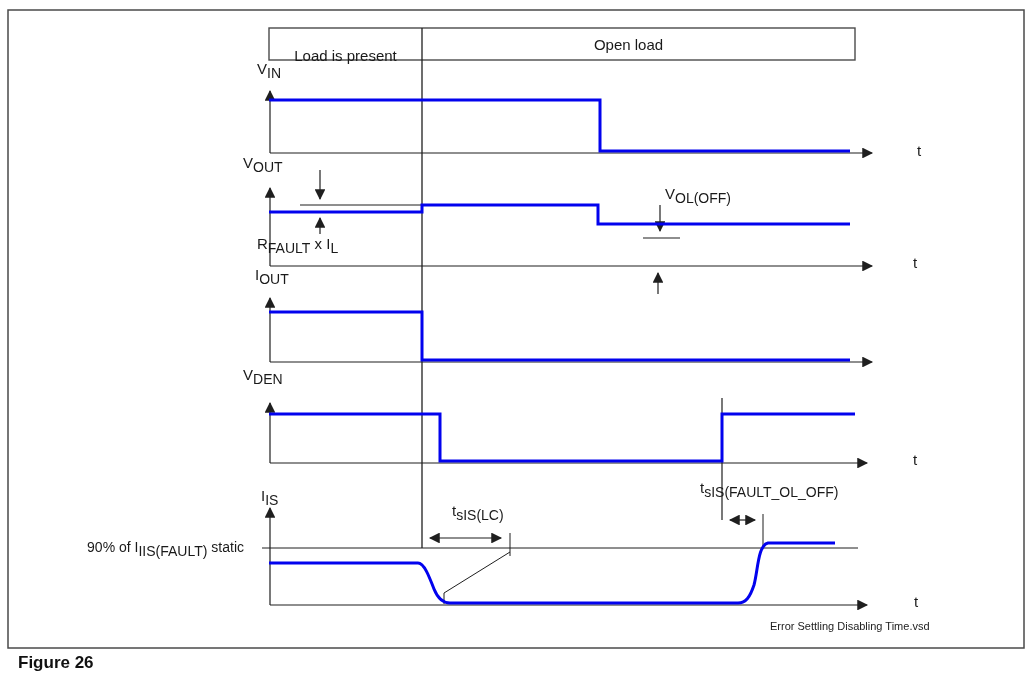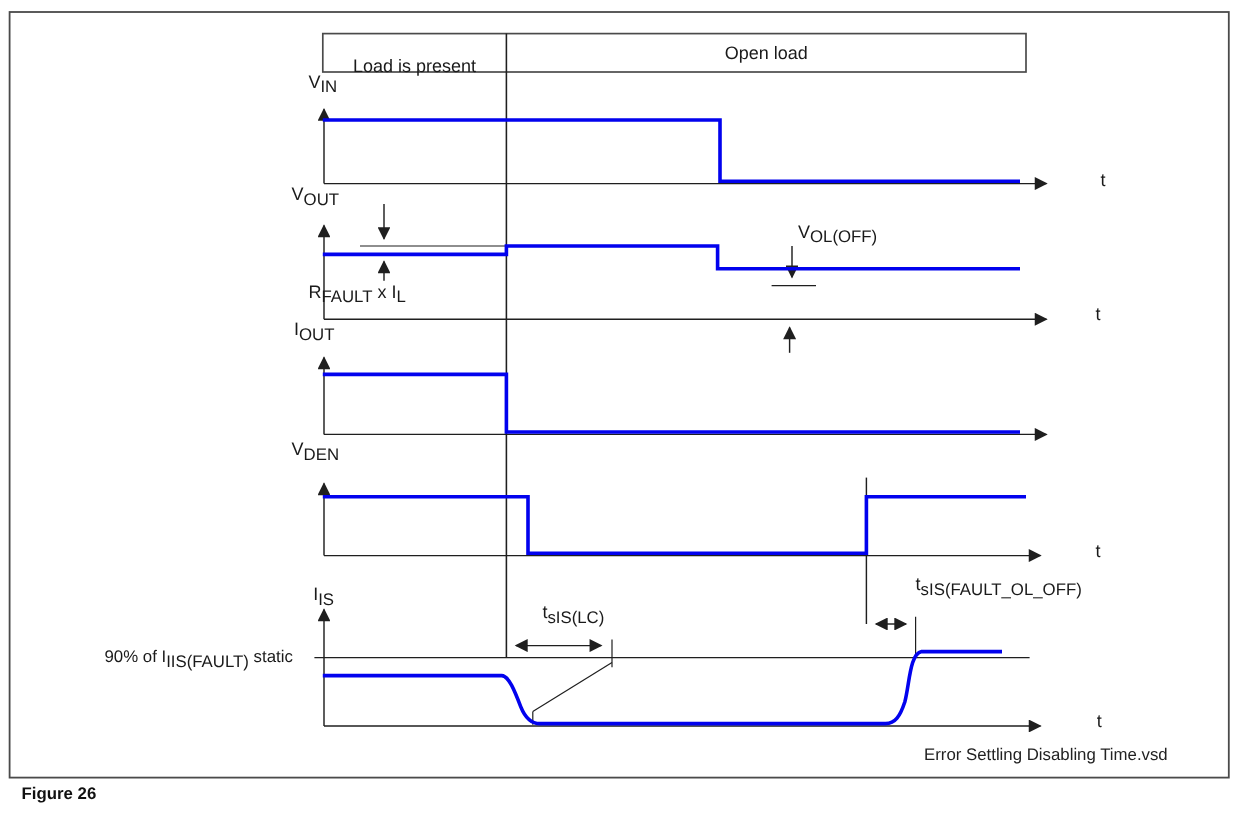--- a/index.html
+++ b/index.html
@@ -3,22 +3,22 @@
 <meta charset="utf-8">
 <style>
   html,body{margin:0;padding:0;background:#ffffff;}
   .stage{position:relative;width:1036px;height:684px;background:#ffffff;
          font-family:"Liberation Sans", sans-serif;color:#1a1a1a;overflow:hidden;}
   .stage svg{position:absolute;left:0;top:0;}
   .lbl{position:absolute;font-size:15px;line-height:1.1;white-space:nowrap;}
   .lbl sub{font-size:14px;line-height:1;margin-top:19px;}
   .boxlbl{position:absolute;display:flex;align-items:center;justify-content:center;
           font-size:15px;}
-  .small-note{position:absolute;font-size:14px;color:#222;}
-  .caption{position:absolute;font-weight:bold;font-size:14px;color:#111;}
+  .small-note{position:absolute;font-size:11px;color:#222;}
+  .caption{position:absolute;font-weight:bold;font-size:17px;color:#111;}
   .watermark{position:absolute;font-size:15px;color:#dcdcdc;}
   .ninety{font-size:14px;text-align:right;}
 </style>
 </head>
 <body>
 
 <div class="stage">
 
   <svg width="1036" height="684" viewBox="0 0 1036 684">
     <defs>
@@ -66,31 +66,31 @@
     <path d="M269,212 H422 V205 H598 V224 H850" fill="none" stroke="#0202ee" stroke-width="3"></path>
     <path d="M269,312 H422 V360 H850" fill="none" stroke="#0202ee" stroke-width="3"></path>
     <path d="M269,414 H440 V461 H722 V414 H855" fill="none" stroke="#0202ee" stroke-width="3"></path>
     <path d="M269,563 H418 C424,563 429,576 434,589 C438,599 443,603 450,603 H738
              C746,603 750,597 754,585 C758,570 758,545 768,543 H835" fill="none" stroke="#0202ee" stroke-width="3"></path>
   </svg>
 
   <div class="boxlbl" style="left:269px;top:28px;width:153px;height:36px;align-items:flex-end;">
     <span>Load is present</span>
   </div>
-  <div class="boxlbl" style="left:422px;top:28px;width:433px;height:32px;">
+  <div class="boxlbl" style="left:412px;top:28px;width:433px;height:32px;">
     <span>Open load</span>
   </div>
 
   <div class="lbl" style="left:257px;top:61px;">
     <span>V</span><sub>IN</sub>
   </div>
   <div class="lbl" style="left:243px;top:155px;">
     <span>V</span><sub>OUT</sub>
   </div>
-  <div class="lbl" style="left:245px;top:267px;">
+  <div class="lbl" style="left:255px;top:267px;">
     <span>I</span><sub>OUT</sub>
   </div>
   <div class="lbl" style="left:243px;top:367px;text-align:right;">
     <span>V</span><sub>DEN</sub>
   </div>
   <div class="lbl" style="left:261px;top:488px;">
     <span>I</span><sub>IS</sub>
   </div>
 
   <div class="lbl" style="left:257px;top:236px;">
@@ -98,21 +98,21 @@
   </div>
   <div class="lbl" style="left:665px;top:186px;">
     <span>V</span><sub>OL(OFF)</sub>
   </div>
   <div class="lbl ninety" style="left:84px;top:540px;width:160px;">
     <span>90% of I</span><sub>IIS(FAULT)</sub><span> static</span>
   </div>
   <div class="lbl" style="left:452px;top:503px;">
     <span>t</span><sub>sIS(LC)</sub>
   </div>
-  <div class="lbl" style="left:763px;top:480px;">
+  <div class="lbl" style="left:700px;top:480px;">
     <span>t</span><sub>sIS(FAULT_OL_OFF)</sub>
   </div>
 
   <div class="lbl" style="left:917px;top:143px;">
     <span>t</span>
   </div>
   <div class="lbl" style="left:913px;top:255px;">
     <span>t</span>
   </div>
   <div class="lbl" style="left:913px;top:452px;">

